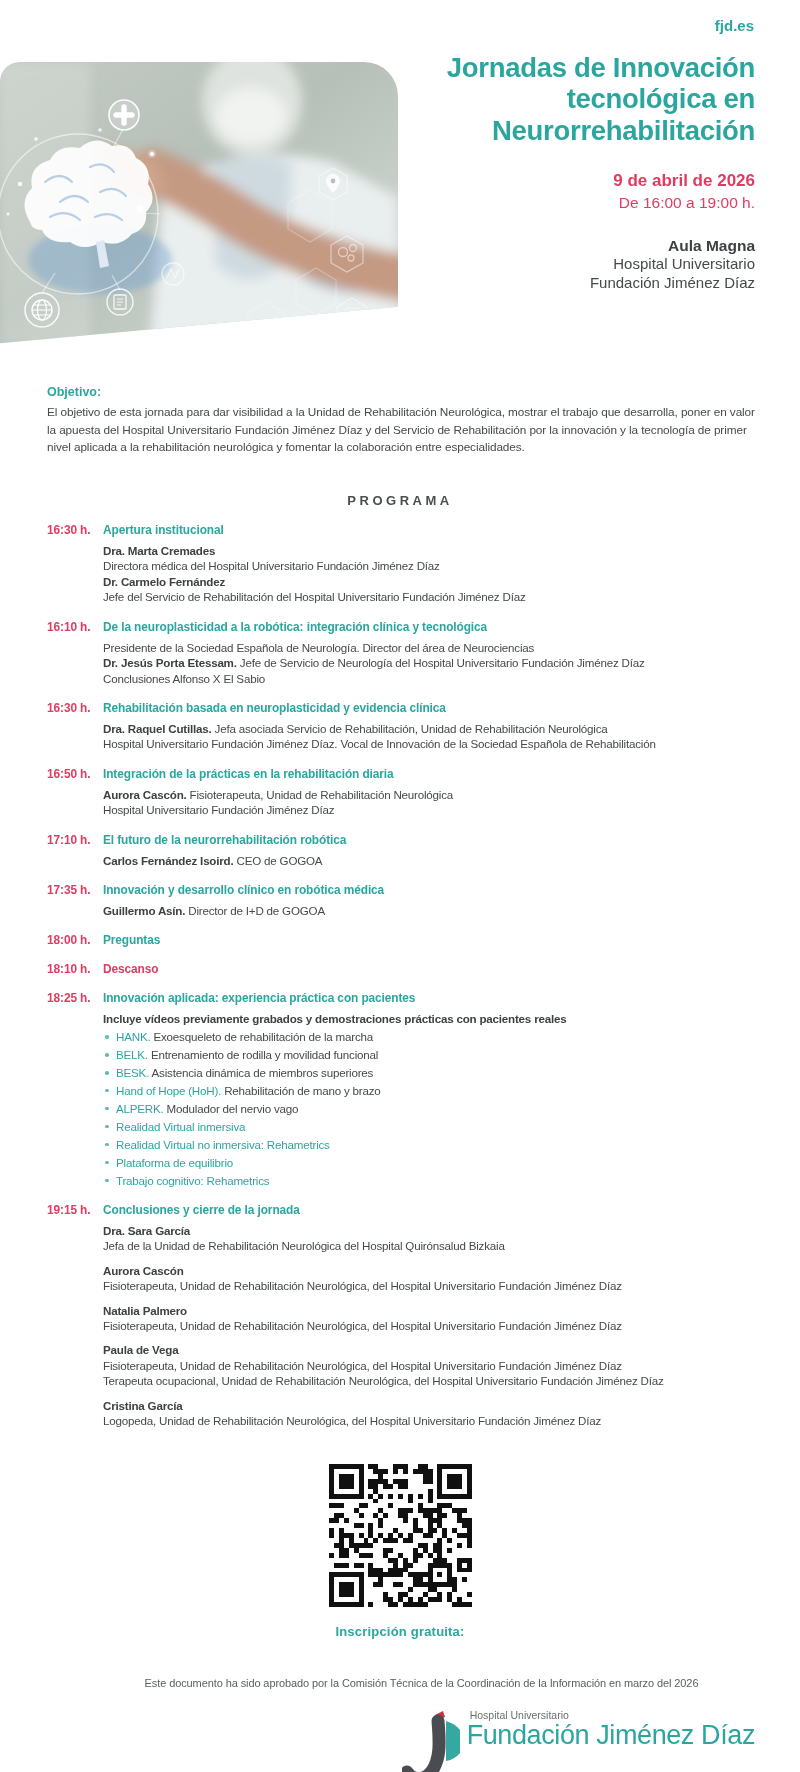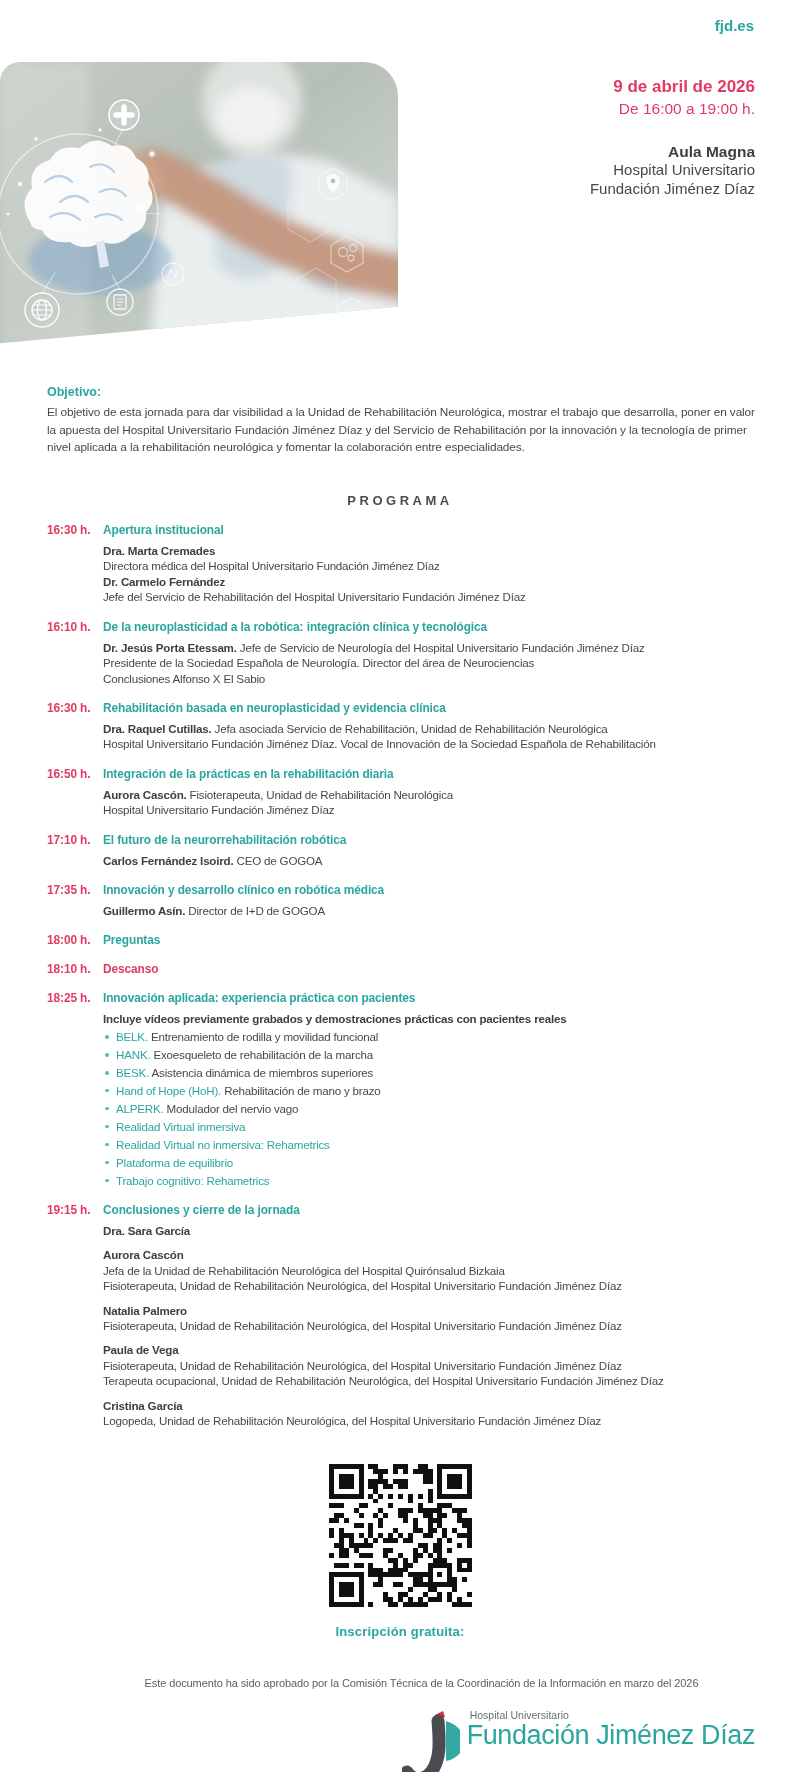--- a/index.html
+++ b/index.html
@@ -167,20 +167,23 @@
           <circle cx="20" cy="122" r="2.2" opacity="0.9"></circle>
           <circle cx="36" cy="77" r="1.8" opacity="0.85"></circle>
           <circle cx="8" cy="152" r="1.6" opacity="0.8"></circle>
           <circle cx="100" cy="68" r="1.8" opacity="0.8"></circle>
         </g>
       </g>
     </svg>
   </div>
 
   <div class="hero-text">
+    <h1 class="title" style="margin:0">Jornadas de Innovación
+tecnológica en
+Neurorrehabilitación</h1>
     <div class="date">9 de abril de 2026</div>
     <div class="time">De 16:00 a 19:00 h.</div>
     <div class="venue">
       <div class="room">Aula Magna</div>
       <div>Hospital Universitario</div>
       <div>Fundación Jiménez Díaz</div>
     </div>
   </div>
 </div>
 
@@ -203,22 +206,22 @@
         <div class="prog-line"><span class="seg-bold">Dr. Carmelo Fernández</span></div>
         <div class="prog-line"><span class="seg-normal">Jefe del Servicio de Rehabilitación del Hospital Universitario Fundación Jiménez Díaz</span></div>
       </div>
     </div>
     <div class="prog-item">
       <div class="prog-head">
         <span class="prog-time">16:10 h.</span>
         <span class="prog-title">De la neuroplasticidad a la robótica: integración clínica y tecnológica</span>
       </div>
       <div class="prog-body">
+        <div class="prog-line"><span class="seg-normal">Presidente de la Sociedad Española de Neurología. Director del área de Neurociencias</span></div>
         <div class="prog-line"><span class="seg-bold">Dr. Jesús Porta Etessam. </span><span class="seg-normal">Jefe de Servicio de Neurología del Hospital Universitario Fundación Jiménez Díaz</span></div>
-        <div class="prog-line"><span class="seg-normal">Presidente de la Sociedad Española de Neurología. Director del área de Neurociencias</span></div>
         <div class="prog-line"><span class="seg-normal">Conclusiones Alfonso X El Sabio</span></div>
       </div>
     </div>
     <div class="prog-item">
       <div class="prog-head">
         <span class="prog-time">16:30 h.</span>
         <span class="prog-title">Rehabilitación basada en neuroplasticidad y evidencia clínica</span>
       </div>
       <div class="prog-body">
         <div class="prog-line"><span class="seg-bold">Dra. Raquel Cutillas. </span><span class="seg-normal">Jefa asociada Servicio de Rehabilitación, Unidad de Rehabilitación Neurológica</span></div>
@@ -265,40 +268,40 @@
         <span class="prog-title pink">Descanso</span>
       </div>
     </div>
     <div class="prog-item">
       <div class="prog-head">
         <span class="prog-time">18:25 h.</span>
         <span class="prog-title">Innovación aplicada: experiencia práctica con pacientes</span>
       </div>
       <div class="prog-body">
         <div class="prog-line"><span class="seg-bold">Incluye vídeos previamente grabados y demostraciones prácticas con pacientes reales</span></div>
+        <div class="prog-line bullet"><span class="seg-teal">HANK. </span><span class="seg-normal">Exoesqueleto de rehabilitación de la marcha</span></div>
         <div class="prog-line bullet"><span class="seg-teal">BELK. </span><span class="seg-normal">Entrenamiento de rodilla y movilidad funcional</span></div>
-        <div class="prog-line bullet"><span class="seg-teal">HANK. </span><span class="seg-normal">Exoesqueleto de rehabilitación de la marcha</span></div>
         <div class="prog-line bullet"><span class="seg-teal">BESK. </span><span class="seg-normal">Asistencia dinámica de miembros superiores</span></div>
         <div class="prog-line bullet"><span class="seg-teal">Hand of Hope (HoH). </span><span class="seg-normal">Rehabilitación de mano y brazo</span></div>
         <div class="prog-line bullet"><span class="seg-teal">ALPERK. </span><span class="seg-normal">Modulador del nervio vago</span></div>
         <div class="prog-line bullet"><span class="seg-teal">Realidad Virtual inmersiva</span></div>
         <div class="prog-line bullet"><span class="seg-teal">Realidad Virtual no inmersiva: Rehametrics</span></div>
         <div class="prog-line bullet"><span class="seg-teal">Plataforma de equilibrio</span></div>
         <div class="prog-line bullet"><span class="seg-teal">Trabajo cognitivo: Rehametrics</span></div>
       </div>
     </div>
     <div class="prog-item">
       <div class="prog-head">
         <span class="prog-time">19:15 h.</span>
         <span class="prog-title">Conclusiones y cierre de la jornada</span>
       </div>
       <div class="prog-body">
         <div class="prog-line"><span class="seg-bold">Dra. Sara García</span></div>
+        <div class="prog-line"><span class="seg-normal">Jefa de la Unidad de Rehabilitación Neurológica del Hospital Quirónsalud Bizkaia</span></div>
         <div class="prog-line gap"><span class="seg-bold">Aurora Cascón</span></div>
-        <div class="prog-line"><span class="seg-normal">Jefa de la Unidad de Rehabilitación Neurológica del Hospital Quirónsalud Bizkaia</span></div>
         <div class="prog-line"><span class="seg-normal">Fisioterapeuta, Unidad de Rehabilitación Neurológica, del Hospital Universitario Fundación Jiménez Díaz</span></div>
         <div class="prog-line gap"><span class="seg-bold">Natalia Palmero</span></div>
         <div class="prog-line"><span class="seg-normal">Fisioterapeuta, Unidad de Rehabilitación Neurológica, del Hospital Universitario Fundación Jiménez Díaz</span></div>
         <div class="prog-line gap"><span class="seg-bold">Paula de Vega</span></div>
         <div class="prog-line"><span class="seg-normal">Fisioterapeuta, Unidad de Rehabilitación Neurológica, del Hospital Universitario Fundación Jiménez Díaz</span></div>
         <div class="prog-line"><span class="seg-normal">Terapeuta ocupacional, Unidad de Rehabilitación Neurológica, del Hospital Universitario Fundación Jiménez Díaz</span></div>
         <div class="prog-line gap"><span class="seg-bold">Cristina García</span></div>
         <div class="prog-line"><span class="seg-normal">Logopeda, Unidad de Rehabilitación Neurológica, del Hospital Universitario Fundación Jiménez Díaz</span></div>
       </div>
     </div>

